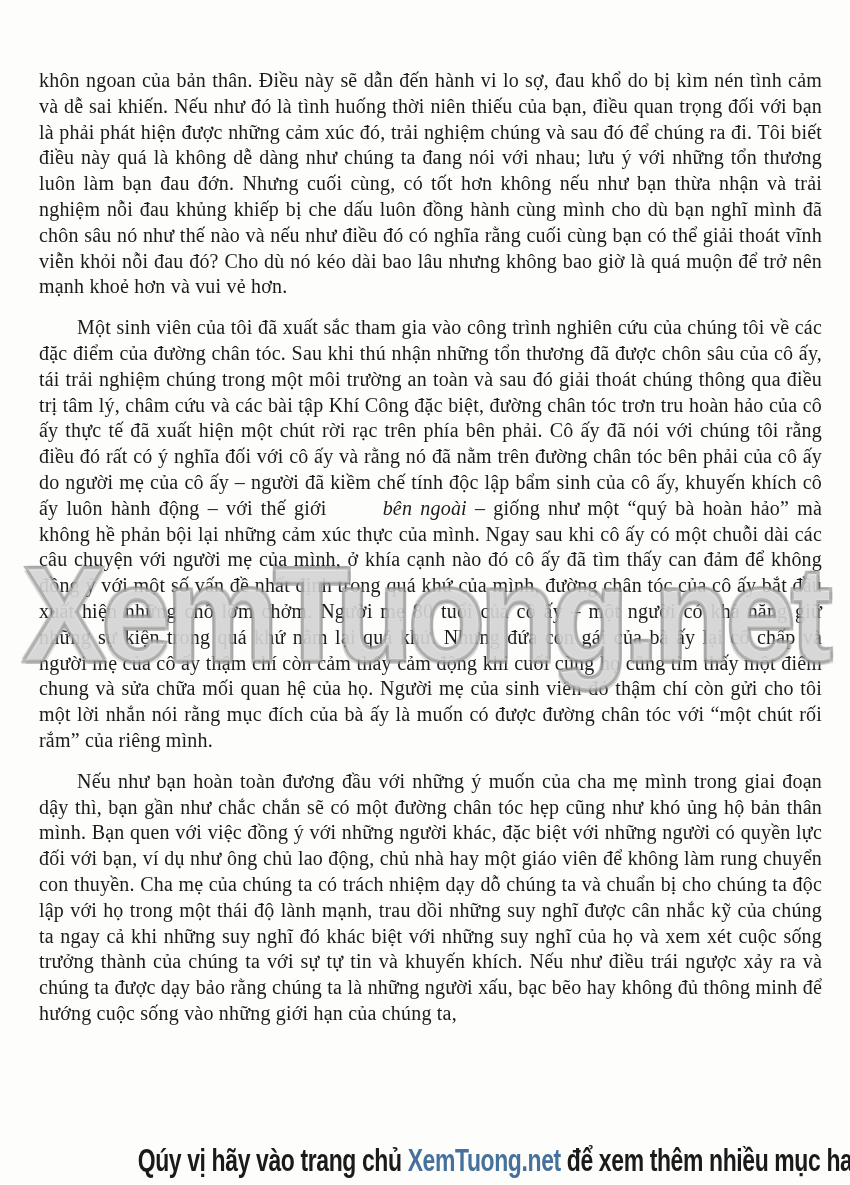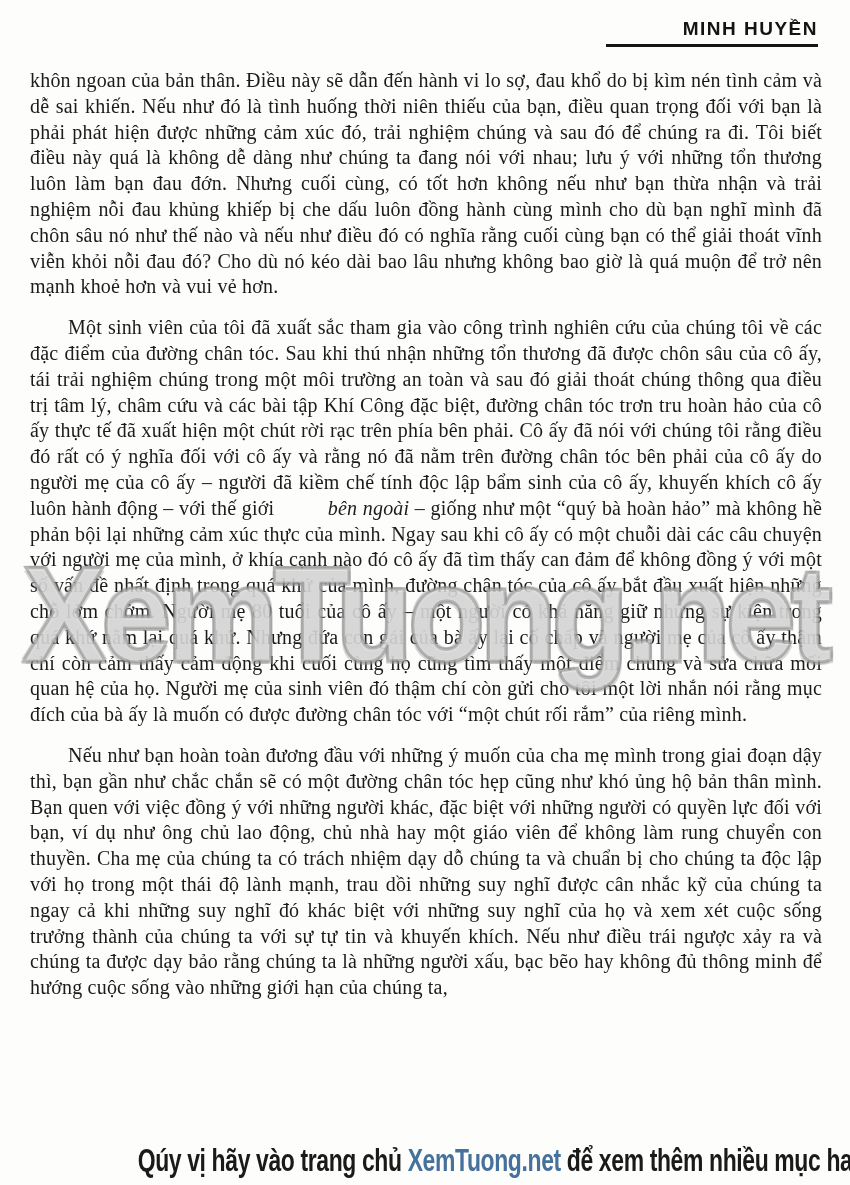--- a/index.html
+++ b/index.html
@@ -32,21 +32,21 @@
     margin-top: 4px;
     margin-left: auto;
     width: 212px;
     height: 3px;
     background: #141414;
   }
   
   .content {
     position: absolute;
     top: 68px;
-    left: 30px;
+    left: 39px;
     right: 28px;
     text-align: justify;
     font-size: 20px;
     line-height: 25.8px;
     letter-spacing: 0.2px;
   }
   p.para { margin: 0; }
   p.para + p.para { margin-top: 15px; }
   p.para.indent { text-indent: 38px; }
   .seg-italic { font-style: italic; margin-left: 48px; }
@@ -93,24 +93,20 @@
     transform: scaleX(0.74);
     transform-origin: center;
   }
   .footer .site { color: var(--link, #46719c); }
 </style>
 </head>
 <body>
 
 <div class="page">
 
-  <header class="page-header">
-    <div class="author">MINH HUYỀN</div>
-    <div class="header-rule"></div>
-  </header>
 
   <main class="content" id="paragraphs">
       <p class="para"><span>khôn ngoan của bản thân. Điều này sẽ dẫn đến hành vi lo sợ, đau khổ do bị kìm nén tình cảm và dễ sai khiến. Nếu như đó là tình huống thời niên thiếu của bạn, điều quan trọng đối với bạn là phải phát hiện được những cảm xúc đó, trải nghiệm chúng và sau đó để chúng ra đi. Tôi biết điều này quá là không dễ dàng như chúng ta đang nói với nhau; lưu ý với những tổn thương luôn làm bạn đau đớn. Nhưng cuối cùng, có tốt hơn không nếu như bạn thừa nhận và trải nghiệm nỗi đau khủng khiếp bị che dấu luôn đồng hành cùng mình cho dù bạn nghĩ mình đã chôn sâu nó như thế nào và nếu như điều đó có nghĩa rằng cuối cùng bạn có thể giải thoát vĩnh viễn khỏi nỗi đau đó? Cho dù nó kéo dài bao lâu nhưng không bao giờ là quá muộn để trở nên mạnh khoẻ hơn và vui vẻ hơn.</span></p>
       <p class="para indent"><span>Một sinh viên của tôi đã xuất sắc tham gia vào công trình nghiên cứu của chúng tôi về các đặc điểm của đường chân tóc. Sau khi thú nhận những tổn thương đã được chôn sâu của cô ấy, tái trải nghiệm chúng trong một môi trường an toàn và sau đó giải thoát chúng thông qua điều trị tâm lý, châm cứu và các bài tập Khí Công đặc biệt, đường chân tóc trơn tru hoàn hảo của cô ấy thực tế đã xuất hiện một chút rời rạc trên phía bên phải. Cô ấy đã nói với chúng tôi rằng điều đó rất có ý nghĩa đối với cô ấy và rằng nó đã nằm trên đường chân tóc bên phải của cô ấy do người mẹ của cô ấy – người đã kiềm chế tính độc lập bẩm sinh của cô ấy, khuyến khích cô ấy luôn hành động – với thế giới </span><span class="seg-italic">bên ngoài</span><span> – giống như một “quý bà hoàn hảo” mà không hề phản bội lại những cảm xúc thực của mình. Ngay sau khi cô ấy có một chuỗi dài các câu chuyện với người mẹ của mình, ở khía cạnh nào đó cô ấy đã tìm thấy can đảm để không đồng ý với một số vấn đề nhất định trong quá khứ của mình, đường chân tóc của cô ấy bắt đầu xuất hiện những chỗ lởm chởm. Người mẹ 80 tuổi của cô ấy – một người có khả năng giữ những sự kiện trong quá khứ nằm lại quá khứ. Nhưng đứa con gái của bà ấy lại cố chấp và người mẹ của cô ấy thậm chí còn cảm thấy cảm động khi cuối cùng họ cũng tìm thấy một điểm chung và sửa chữa mối quan hệ của họ. Người mẹ của sinh viên đó thậm chí còn gửi cho tôi một lời nhắn nói rằng mục đích của bà ấy là muốn có được đường chân tóc với “một chút rối rắm” của riêng mình.</span></p>
       <p class="para indent"><span>Nếu như bạn hoàn toàn đương đầu với những ý muốn của cha mẹ mình trong giai đoạn dậy thì, bạn gần như chắc chắn sẽ có một </span><span class="seg-bold">đường chân tóc hẹp</span><span> cũng như khó ủng hộ bản thân mình. Bạn quen với việc đồng ý với những người khác, đặc biệt với những người có quyền lực đối với bạn, ví dụ như ông chủ lao động, chủ nhà hay một giáo viên để không làm rung chuyển con thuyền. Cha mẹ của chúng ta có trách nhiệm dạy dỗ chúng ta và chuẩn bị cho chúng ta độc lập với họ trong một thái độ lành mạnh, trau dồi những suy nghĩ được cân nhắc kỹ của chúng ta ngay cả khi những suy nghĩ đó khác biệt với những suy nghĩ của họ và xem xét cuộc sống trưởng thành của chúng ta với sự tự tin và khuyến khích. Nếu như điều trái ngược xảy ra và chúng ta được dạy bảo rằng chúng ta là những người xấu, bạc bẽo hay không đủ thông minh để hướng cuộc sống vào những giới hạn của chúng ta,</span></p>
     </main>
 
   <div class="watermark">XemTuong.net</div>
 
   <footer class="footer">

